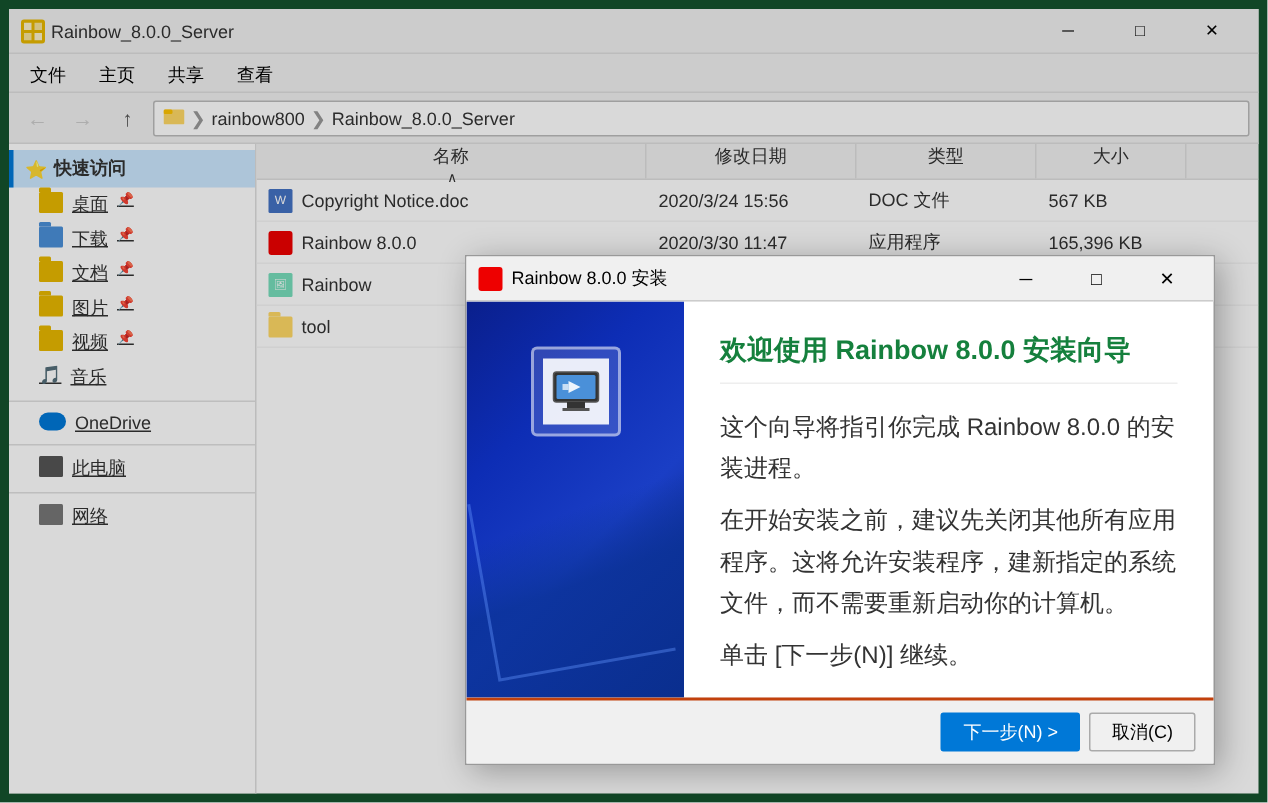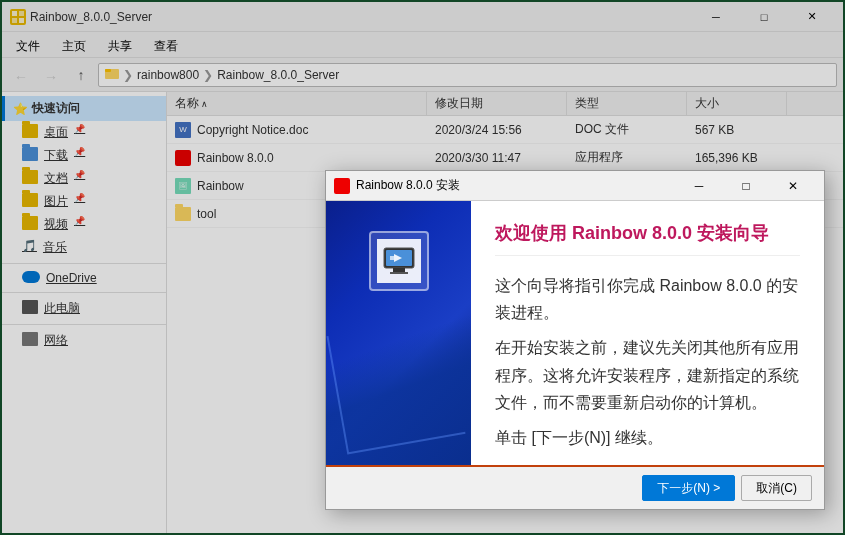--- a/index.html
+++ b/index.html
@@ -12,21 +12,21 @@
       background: #f0f0f0;
     }
 
     
     .explorer-window {
       width: 845px;
       height: 535px;
       background: #fff;
       display: flex;
       flex-direction: column;
-      border: 2px solid #14532d;
+      border: 6px solid #14532d;
     }
 
     
     .title-bar {
       background: #f0f0f0;
       height: 30px;
       display: flex;
       align-items: center;
       padding: 0 8px;
       border-bottom: 1px solid #ddd;
@@ -205,20 +205,21 @@
     }
     .col-header {
       font-size: 12px;
       color: #333;
       padding: 0 8px;
       cursor: pointer;
       height: 100%;
       display: flex;
       align-items: center;
       border-right: 1px solid #ddd;
+      flex-direction: column;
     }
     .col-name { width: 260px; }
     .col-date { width: 140px; }
     .col-type { width: 120px; }
     .col-size { width: 100px; }
 
     .file-rows {
       overflow-y: auto;
       flex: 1;
     }
@@ -286,21 +287,21 @@
       width: 845px; height: 535px;
       background: rgba(0,0,0,0.15);
       display: flex;
       align-items: flex-start;
       justify-content: flex-start;
     }
 
     .install-dialog {
       position: absolute;
       top: 170px;
-      left: 325px;
+      left: 310px;
       width: 500px;
       height: 340px;
       background: #fff;
       border: 1px solid #999;
       box-shadow: 4px 4px 20px rgba(0,0,0,0.3);
       display: flex;
       flex-direction: column;
     }
 
     .dialog-title-bar {
@@ -381,21 +382,21 @@
 
     .dialog-right-panel {
       flex: 1;
       padding: 20px 24px;
       display: flex;
       flex-direction: column;
     }
     .dialog-heading {
       font-size: 18px;
       font-weight: 600;
-      color: #be185d;
+      color: #15803d;
       margin-bottom: 16px;
       border-bottom: 1px solid #eee;
       padding-bottom: 10px;
     }
     .dialog-text {
       font-size: 16px;
       color: #333;
       line-height: 1.7;
       margin-bottom: 8px;
     }

